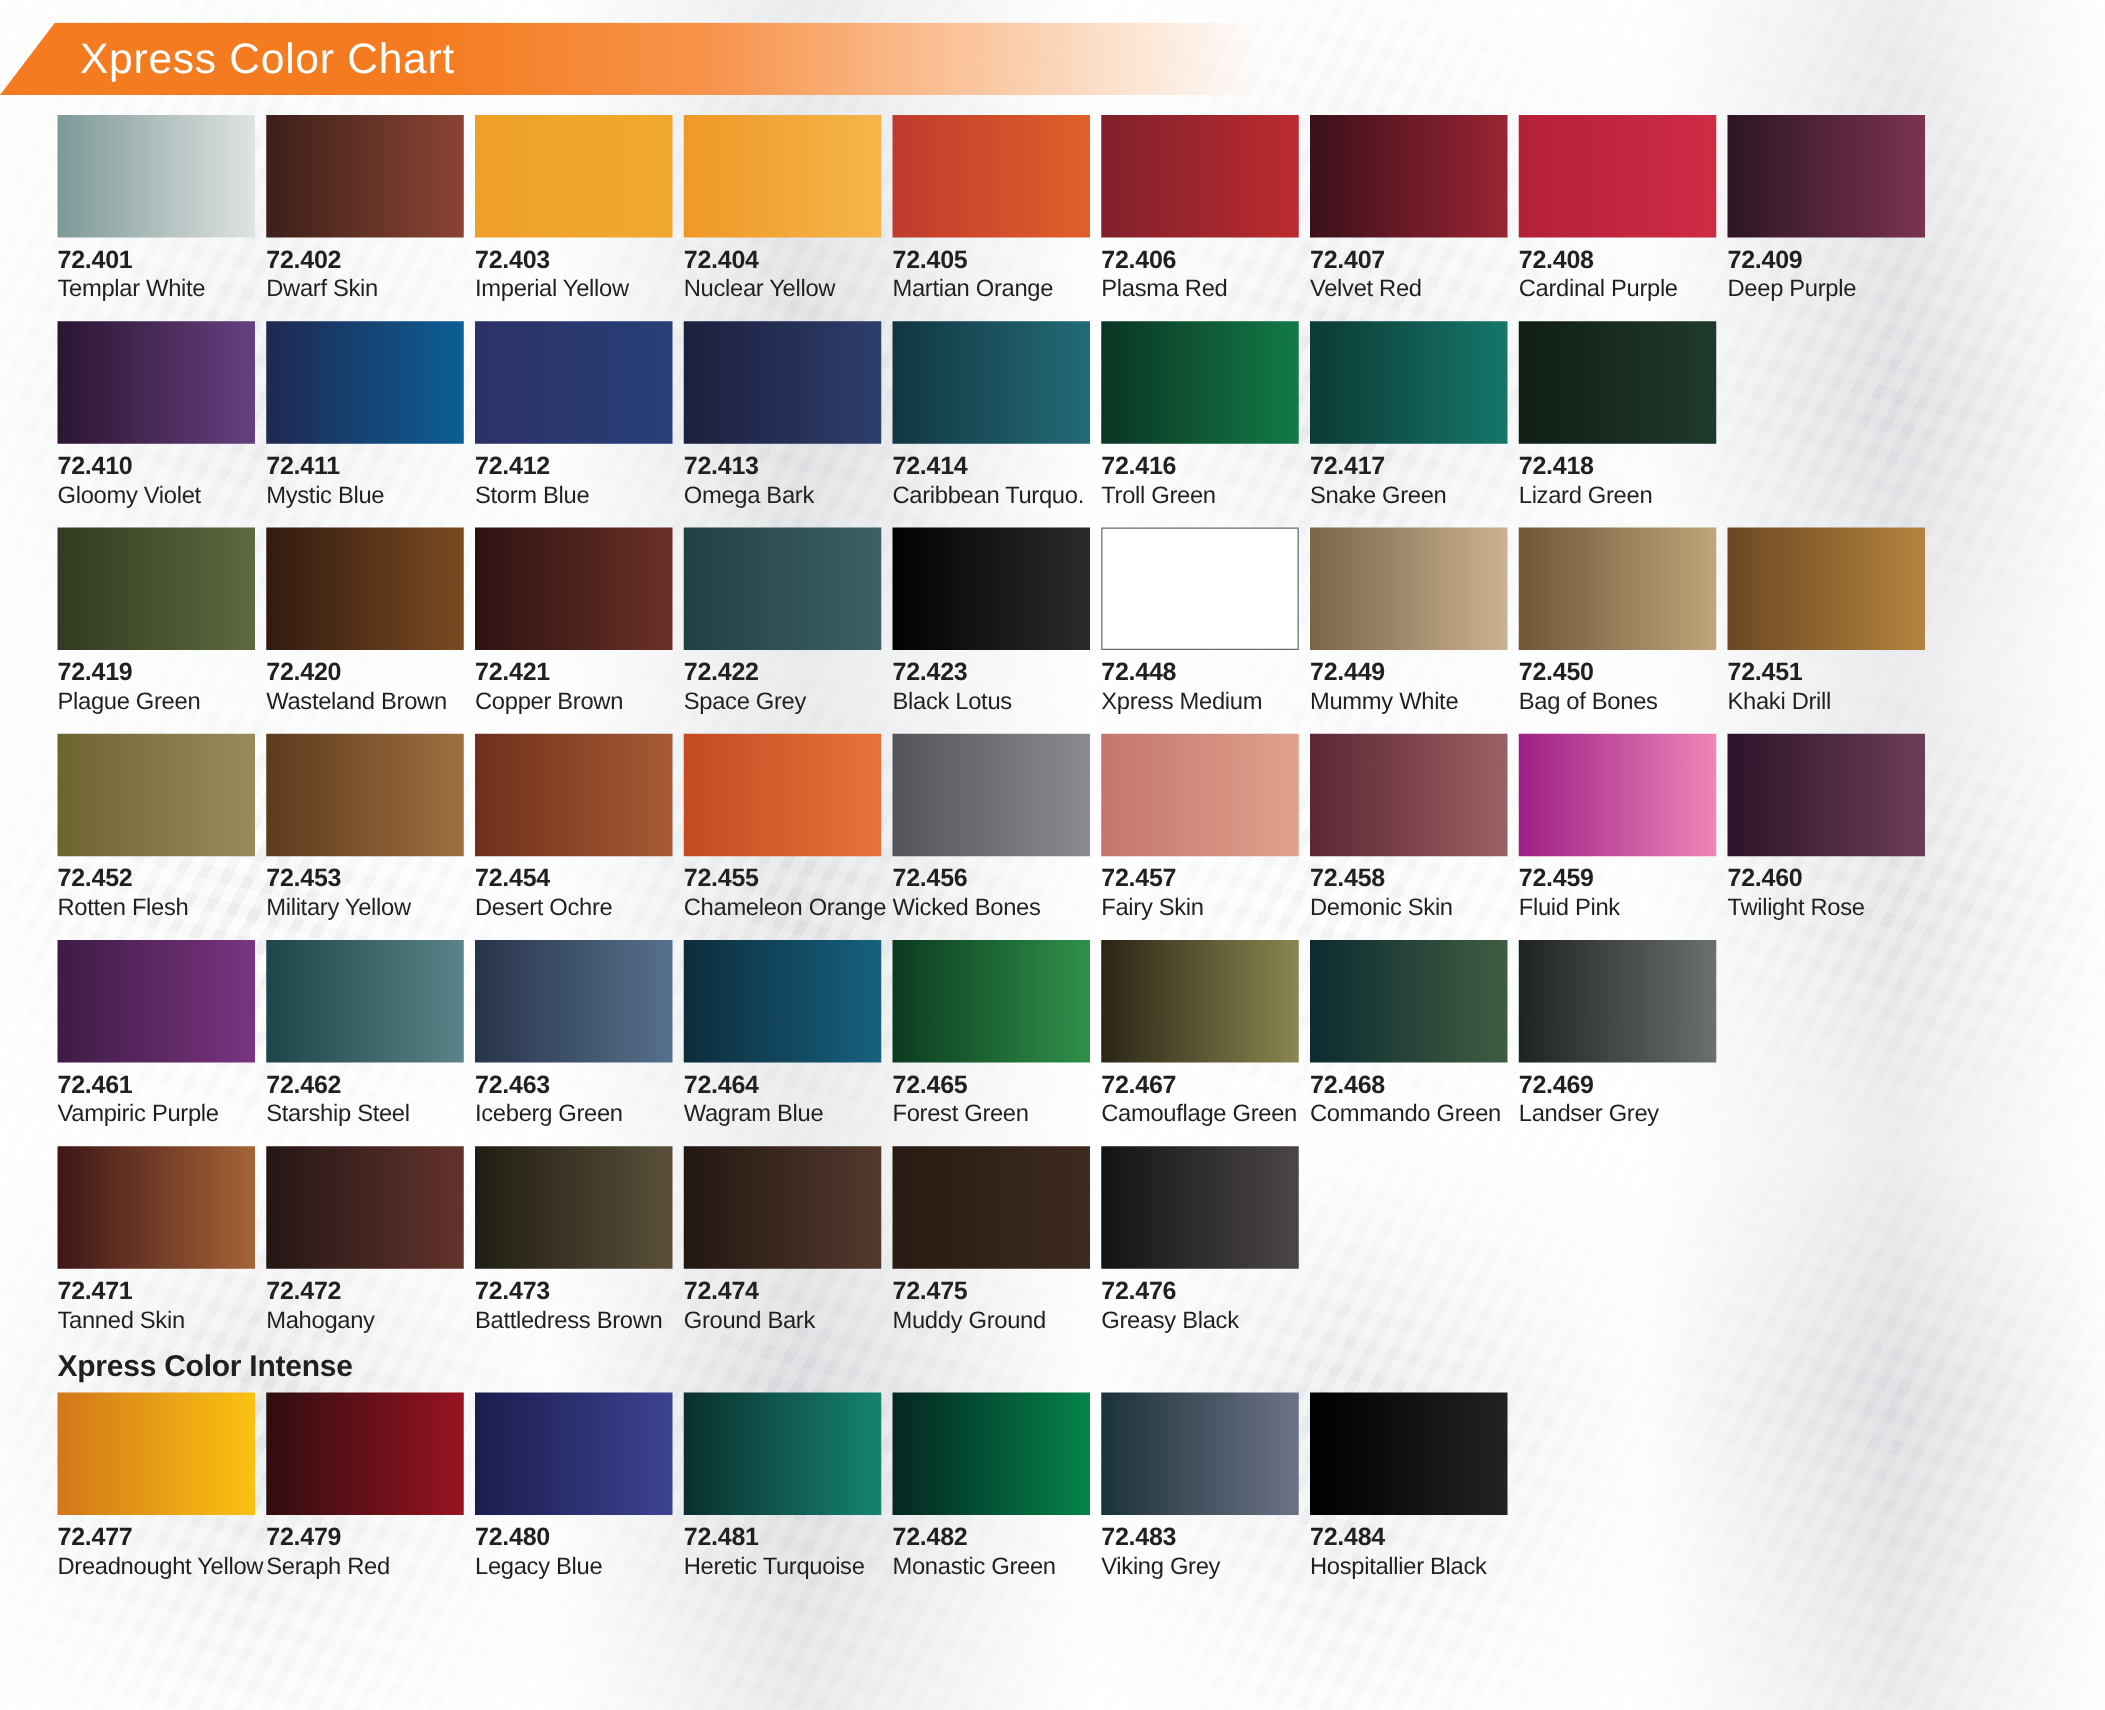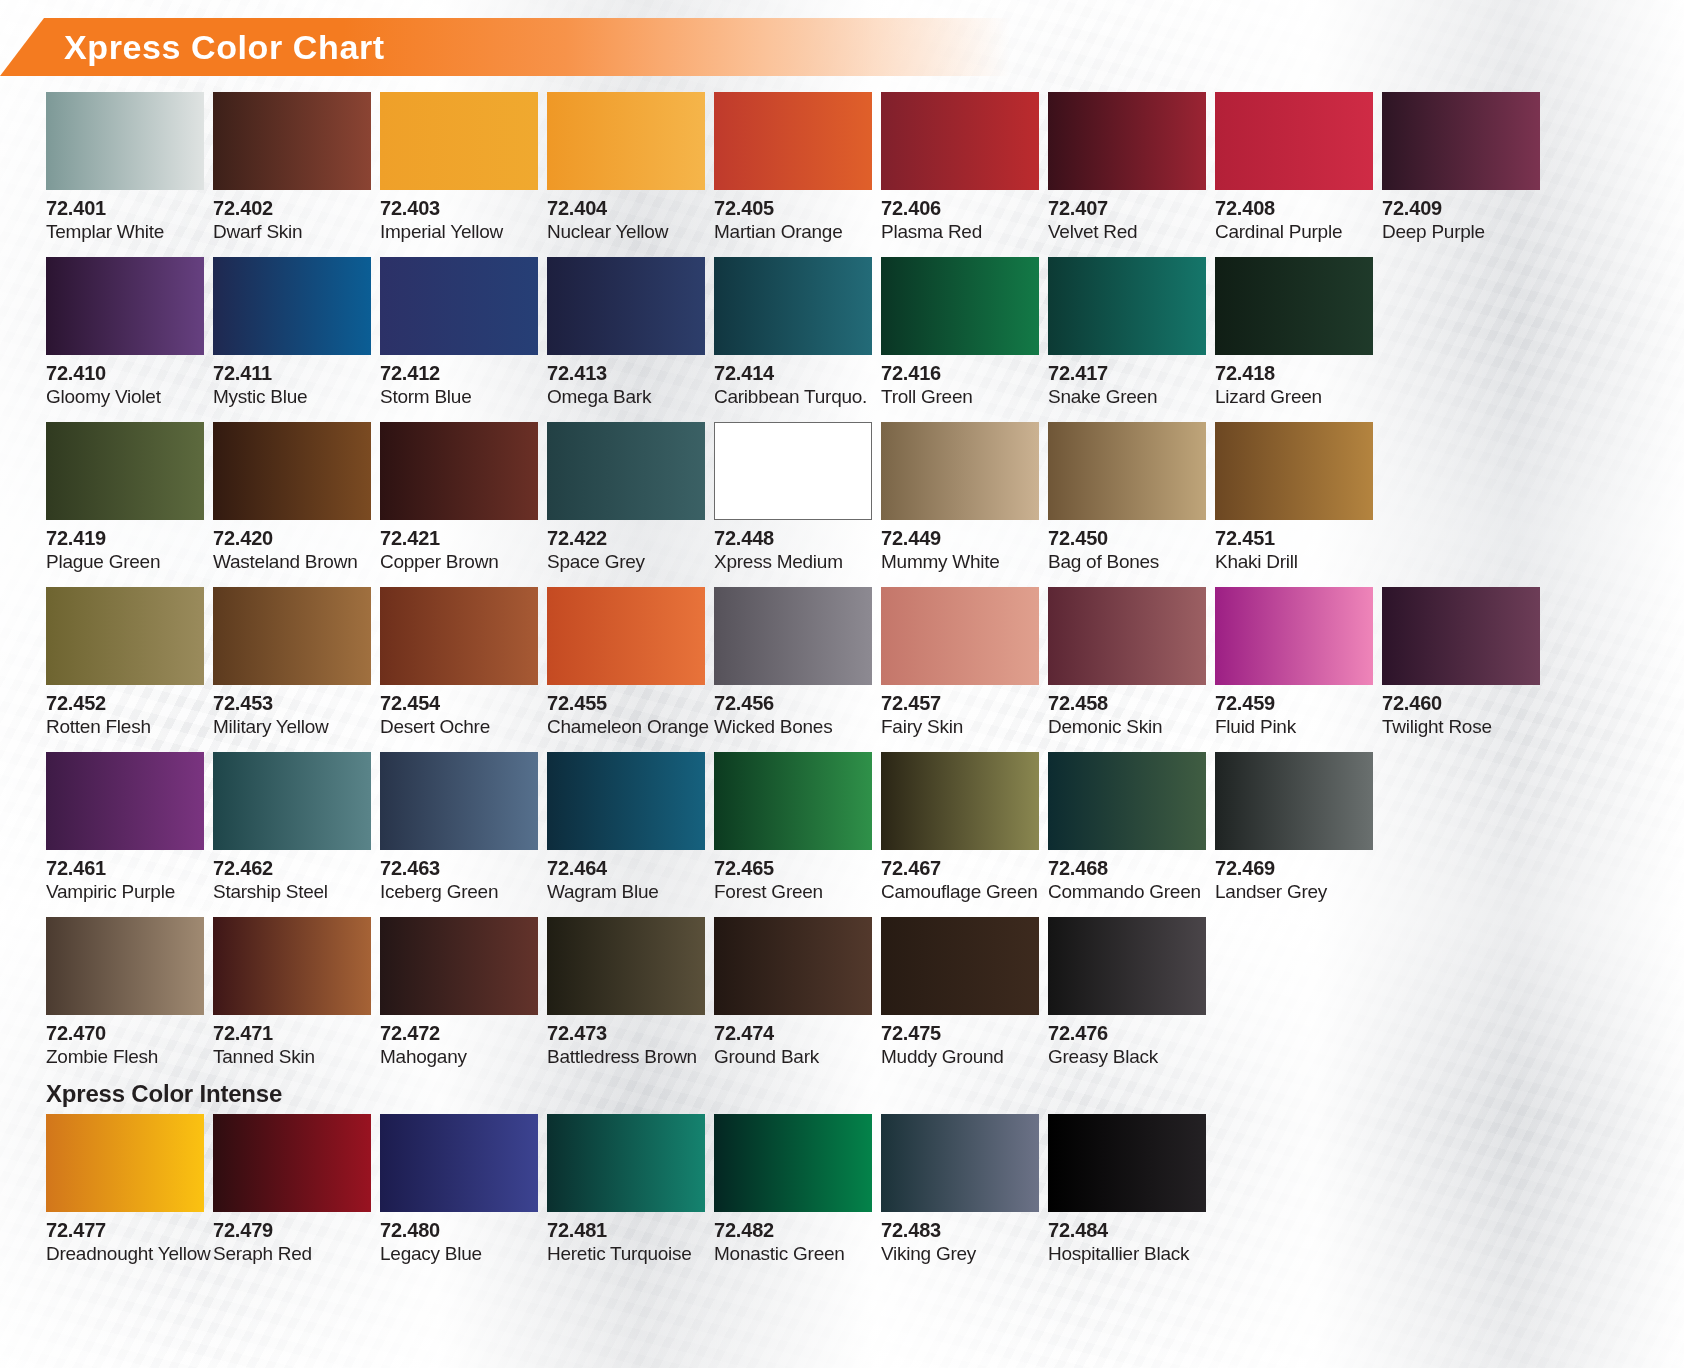--- a/index.html
+++ b/index.html
@@ -51,21 +51,21 @@
     -webkit-clip-path: polygon(44px 0, 100% 0, 100% 100%, 0 100%);
     clip-path: polygon(44px 0, 100% 0, 100% 100%, 0 100%);
     display: flex;
     align-items: center;
   }
 
   #header-title {
     margin-left: 64px;
     color: #ffffff;
     font-size: 34px;
-    font-weight: bold;
+    font-weight: normal;
     letter-spacing: 0.6px;
     white-space: nowrap;
   }
 
   
   #chart-grid {
     position: absolute;
     left: 46px;
     top: 92px;
     width: 1600px;
@@ -244,20 +244,25 @@
           <div class="swatch-chip" style="background: linear-gradient(90deg, rgb(45, 18, 18) 0%, rgb(107, 48, 38) 100%);"></div>
           <div class="swatch-code">72.421</div>
           <div class="swatch-name">Copper Brown</div>
         </div>
         <div class="swatch-cell">
           <div class="swatch-chip" style="background: linear-gradient(90deg, rgb(34, 64, 68) 0%, rgb(59, 97, 101) 100%);"></div>
           <div class="swatch-code">72.422</div>
           <div class="swatch-name">Space Grey</div>
         </div>
         <div class="swatch-cell">
+          <div class="swatch-chip" style="background: linear-gradient(90deg, rgb(2, 2, 2) 0%, rgb(44, 42, 44) 100%);"></div>
+          <div class="swatch-code">72.423</div>
+          <div class="swatch-name">Black Lotus</div>
+        </div>
+        <div class="swatch-cell">
           <div class="swatch-chip bordered" style="background: linear-gradient(90deg, rgb(255, 255, 255) 0%, rgb(255, 255, 255) 100%);"></div>
           <div class="swatch-code">72.448</div>
           <div class="swatch-name">Xpress Medium</div>
         </div>
         <div class="swatch-cell">
           <div class="swatch-chip" style="background: linear-gradient(90deg, rgb(122, 101, 71) 0%, rgb(203, 178, 146) 100%);"></div>
           <div class="swatch-code">72.449</div>
           <div class="swatch-name">Mummy White</div>
         </div>
         <div class="swatch-cell">
@@ -354,25 +359,20 @@
           <div class="swatch-code">72.468</div>
           <div class="swatch-name">Commando Green</div>
         </div>
         <div class="swatch-cell">
           <div class="swatch-chip" style="background: linear-gradient(90deg, rgb(30, 35, 34) 0%, rgb(106, 112, 111) 100%);"></div>
           <div class="swatch-code">72.469</div>
           <div class="swatch-name">Landser Grey</div>
         </div>
       </div>
       <div class="chart-row">
-        <div class="swatch-cell">
-          <div class="swatch-chip" style="background: linear-gradient(90deg, rgb(75, 59, 48) 0%, rgb(160, 138, 114) 100%);"></div>
-          <div class="swatch-code">72.470</div>
-          <div class="swatch-name">Zombie Flesh</div>
-        </div>
         <div class="swatch-cell">
           <div class="swatch-chip" style="background: linear-gradient(90deg, rgb(62, 22, 23) 0%, rgb(166, 99, 54) 100%);"></div>
           <div class="swatch-code">72.471</div>
           <div class="swatch-name">Tanned Skin</div>
         </div>
         <div class="swatch-cell">
           <div class="swatch-chip" style="background: linear-gradient(90deg, rgb(36, 22, 22) 0%, rgb(99, 51, 43) 100%);"></div>
           <div class="swatch-code">72.472</div>
           <div class="swatch-name">Mahogany</div>
         </div>

